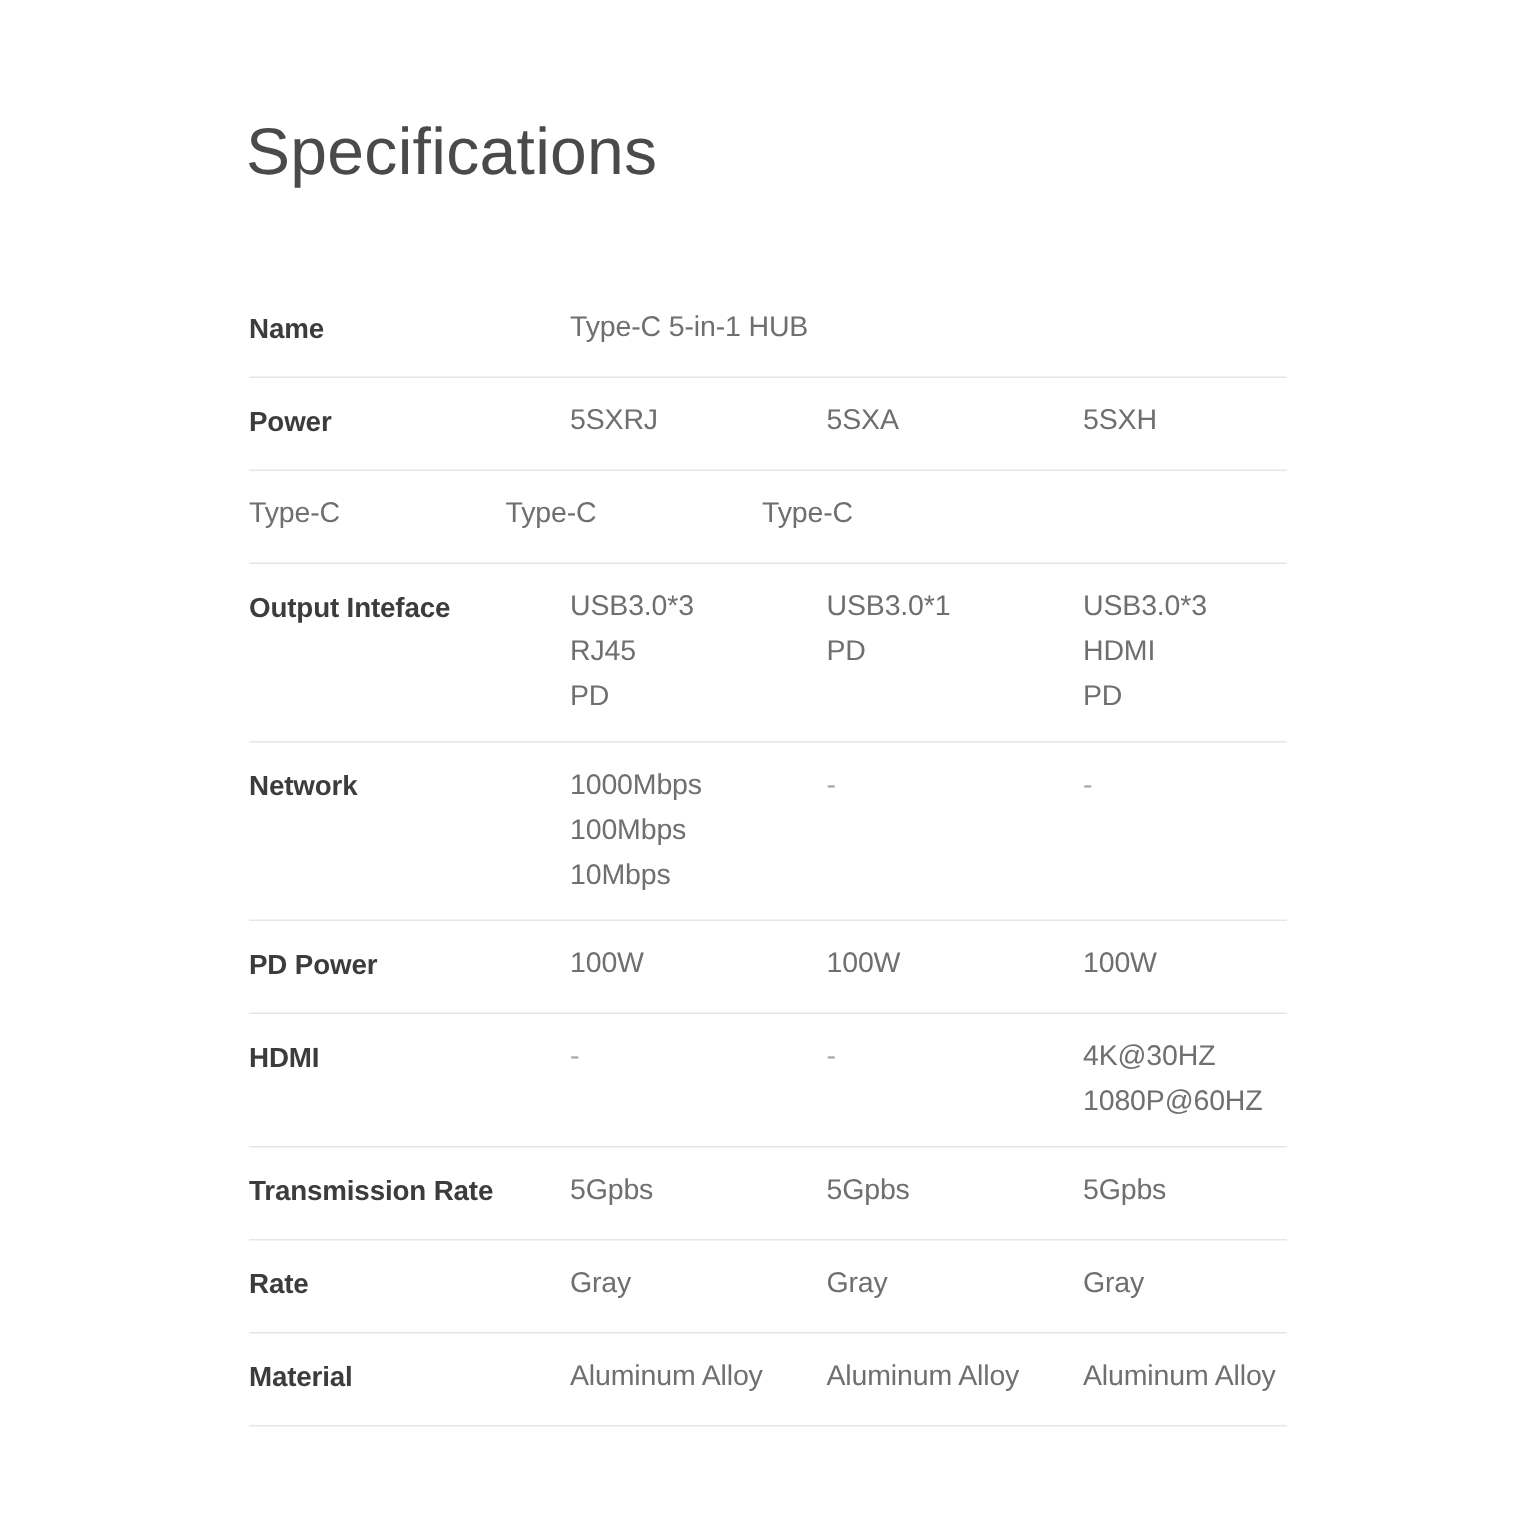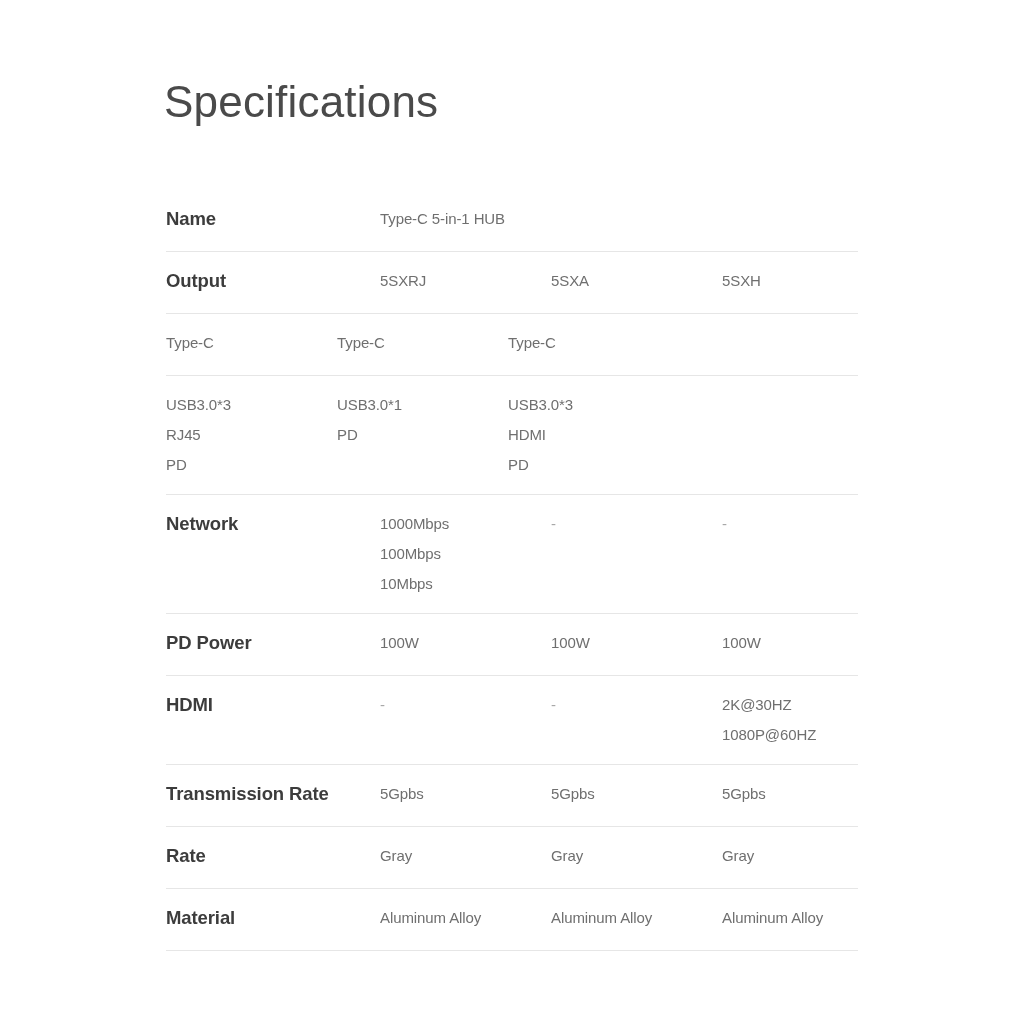--- a/index.html
+++ b/index.html
@@ -66,21 +66,21 @@
   }
 
   .row-values {
     flex: 1 1 auto;
     display: flex;
     align-items: flex-start;
   }
 
   .value-cell {
     flex: 0 0 171px;
-    font-size: 15px;
+    font-size: 19px;
     font-weight: 300;
     color: #6f6f6f;
     line-height: 30px;
     letter-spacing: -0.1px;
   }
 
   .value-cell:last-child {
     flex: 1 1 auto;
     white-space: nowrap;
   }
@@ -107,21 +107,21 @@
         <div class="row-label">Name</div>
         <div class="row-values">
           <div class="value-cell">
             <span class="value-line">Type-C 5-in-1 HUB</span>
           </div>
           <div class="value-cell"></div>
           <div class="value-cell"></div>
         </div>
       </div>
       <div class="spec-row">
-        <div class="row-label">Output</div>
+        <div class="row-label">Power</div>
         <div class="row-values">
           <div class="value-cell">
             <span class="value-line">5SXRJ</span>
           </div>
           <div class="value-cell">
             <span class="value-line">5SXA</span>
           </div>
           <div class="value-cell">
             <span class="value-line">5SXH</span>
           </div>
@@ -134,20 +134,21 @@
           </div>
           <div class="value-cell">
             <span class="value-line">Type-C</span>
           </div>
           <div class="value-cell">
             <span class="value-line">Type-C</span>
           </div>
         </div>
       </div>
       <div class="spec-row">
+        <div class="row-label">Output Inteface</div>
         <div class="row-values">
           <div class="value-cell">
             <span class="value-line">USB3.0*3</span>
             <span class="value-line">RJ45</span>
             <span class="value-line">PD</span>
           </div>
           <div class="value-cell">
             <span class="value-line">USB3.0*1</span>
             <span class="value-line">PD</span>
           </div>
@@ -191,21 +192,21 @@
       <div class="spec-row">
         <div class="row-label">HDMI</div>
         <div class="row-values">
           <div class="value-cell">
             <span class="value-line empty-dash">-</span>
           </div>
           <div class="value-cell">
             <span class="value-line empty-dash">-</span>
           </div>
           <div class="value-cell">
-            <span class="value-line">2K@30HZ</span>
+            <span class="value-line">4K@30HZ</span>
             <span class="value-line">1080P@60HZ</span>
           </div>
         </div>
       </div>
       <div class="spec-row">
         <div class="row-label">Transmission Rate</div>
         <div class="row-values">
           <div class="value-cell">
             <span class="value-line">5Gpbs</span>
           </div>

